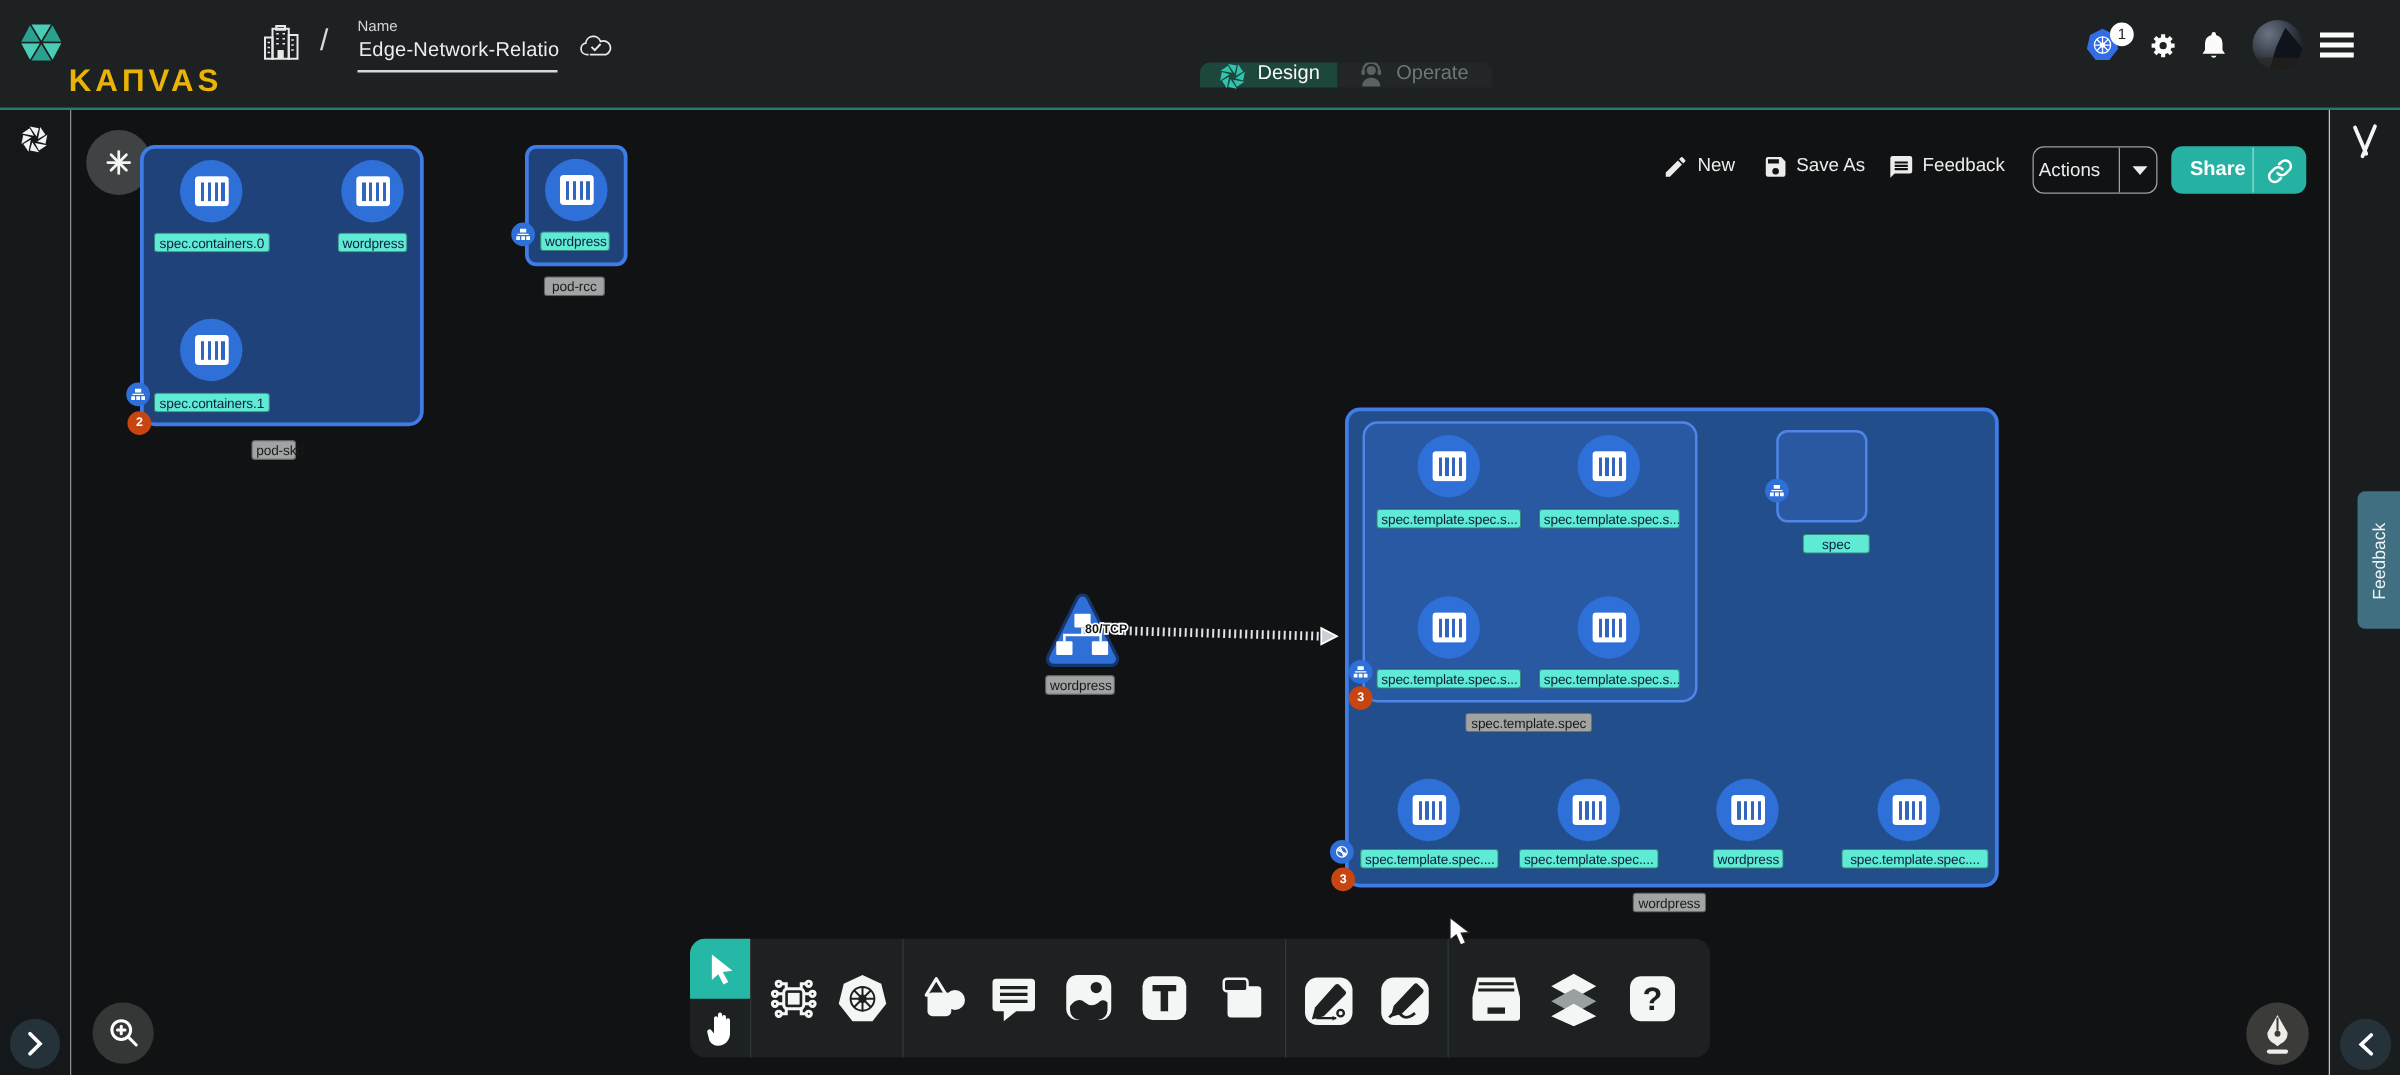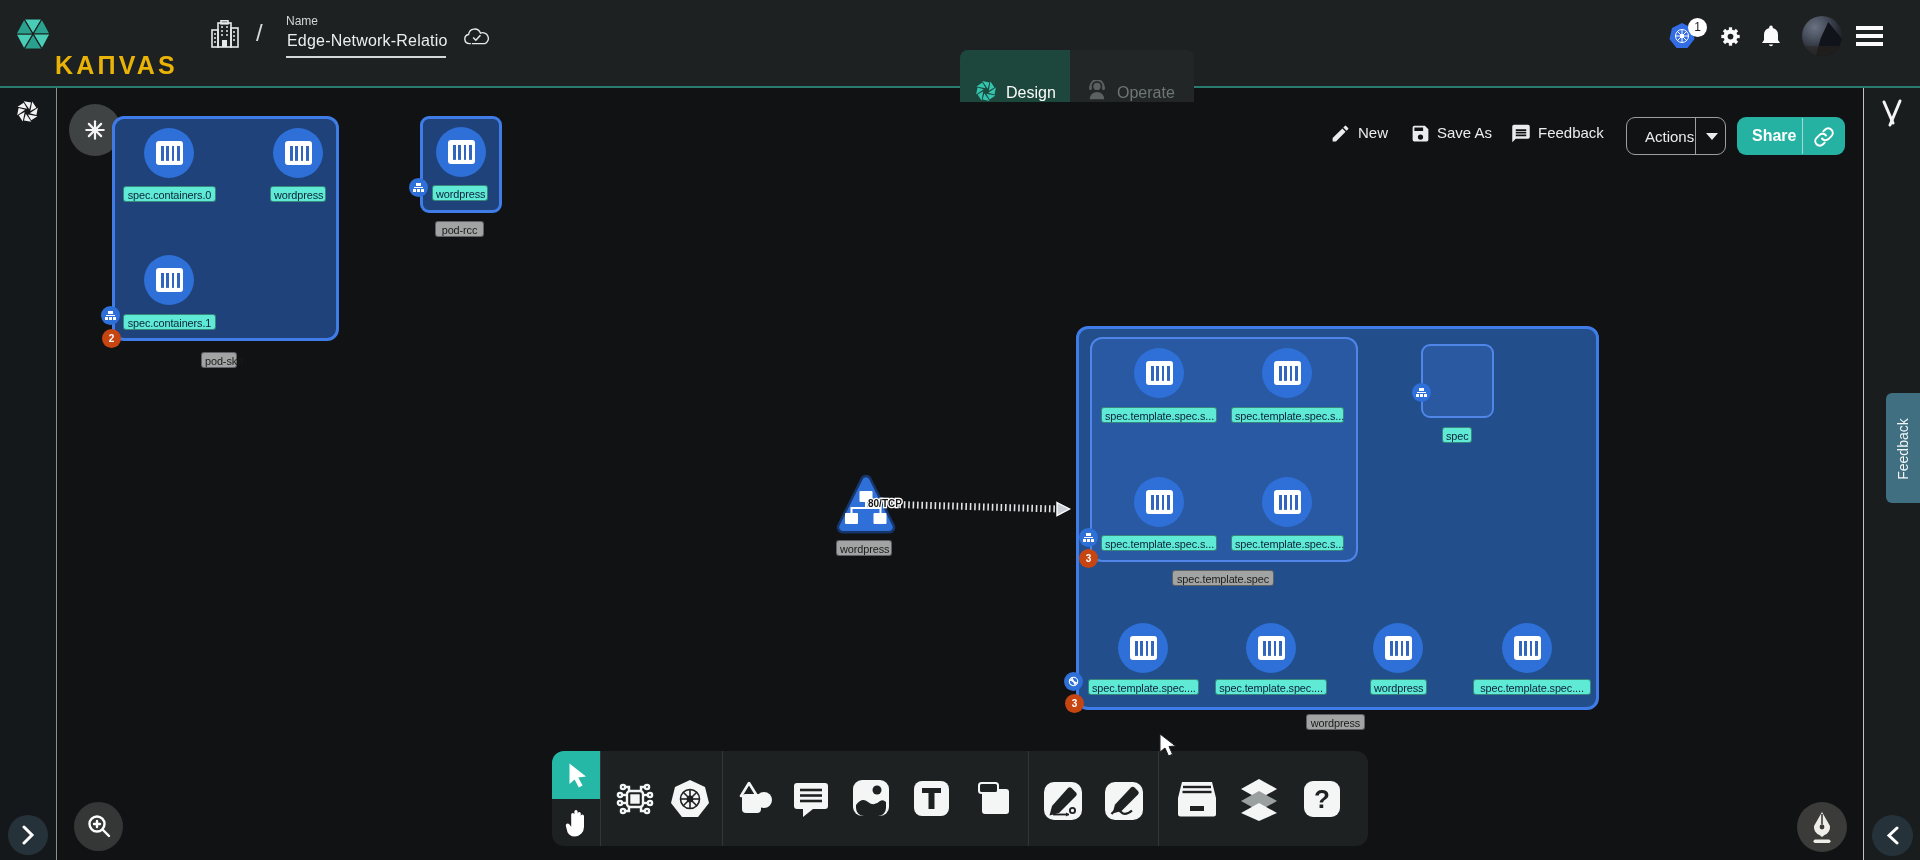--- a/index.html
+++ b/index.html
@@ -10,21 +10,21 @@
   
   #header { position:absolute; left:0; top:0; width:1920px; height:86px; background:#1d2121; }
   #tealline { position:absolute; left:0; top:86px; width:1920px; height:2px; background:#2a7a6d; }
   .ktext { position:absolute; left:55px; top:20px; font-size:25px; font-weight:bold; color:#eab308; letter-spacing:3.2px;margin-top:31px; }
   .slash { position:absolute; left:256px; top:19px; font-size:24px; color:#d8dada; font-weight:300;}
   .namelab { position:absolute; left:286px; top:14px; font-size:12px; color:#d4d7d7; font-weight:normal; }
   .nameval { position:absolute; left:287px; top:32px; font-size:16px; color:#eceeee; letter-spacing:0.2px; }
   .nameline { position:absolute; left:286px; top:56px; width:160px; height:2px; background:#d5d8d8; }
 
   
-  .tab { position:absolute; top:50px; height:52px; display:flex; align-items:flex-end; }
+  .tab { position:absolute; top:50px; height:20px; display:flex; align-items:flex-start; }
   #tabDesign { left:960px; width:110px; background:#1d463c; border-radius:8px 0 0 0; }
   #tabOperate { left:1070px; width:124px; background:#222626; border-radius:0 8px 0 0; }
   #tabDesign .lbl { color:#fafafa; font-size:16px; margin-left:9px; }
   #tabOperate .lbl { color:#6f7676; font-size:16px; margin-left:9px; }
 
   
   .actitem { position:absolute; top:124px; color:#ececec; font-size:15px; }
   .btnActions { position:absolute; left:1626px; top:117px; width:100px; height:38px; border:1px solid #9aa0a0; border-radius:9px; color:#ececec; font-size:15px; display:flex; align-items:center; }
   .btnShare { position:absolute; left:1737px; top:117px; width:108px; height:38px; background:#26b2a2; border-radius:9px; color:#fff; display:flex; align-items:center; }
 
@@ -189,21 +189,21 @@
   <svg class="abs" style="left:1410px;top:123px;" width="21" height="21" viewBox="0 0 24 24" fill="#ececec">
     <path d="M17 3 H5 a2 2 0 0 0-2 2 v14 a2 2 0 0 0 2 2 h14 a2 2 0 0 0 2-2 V7 l-4-4z M12 19 a3 3 0 1 1 0-6 3 3 0 0 1 0 6z M15 9 H5 V5 h10 v4z"></path>
   </svg>
   <div class="actitem" style="left:1437px;">Save As</div>
   <svg class="abs" style="left:1510px;top:123px;" width="22" height="21" viewBox="0 0 24 24" fill="#ececec">
     <path d="M20 2 H4 a2 2 0 0 0-2 2 v18 l4-4 h14 a2 2 0 0 0 2-2 V4 a2 2 0 0 0-2-2z M18 12 H6 v-2 h12 v2z M18 9 H6 V7 h12 v2z M18 15 H6 v-2 h12 v2z"></path>
   </svg>
   <div class="actitem" style="left:1538px;">Feedback</div>
 
   <div class="btnActions">
-      <span style="margin-left:18px;">Actions</span>
+      <span style="margin-left:4px;">Actions</span>
     </div>
   <div class="abs" style="left:1695px;top:118px;width:1px;height:36px;background:#9aa0a0;"></div>
   <svg class="abs" style="left:1705px;top:132px;" width="14" height="9" viewBox="0 0 14 9" fill="#ececec">
       <polygon points="1,1 13,1 7,8"></polygon>
     </svg>
 
   <div class="btnShare">
       <span style="margin-left:15px;font-weight:bold;">Share</span>
     </div>
   <div class="abs" style="left:1802px;top:118px;width:1px;height:36px;background:#9fd9d1;"></div>
@@ -288,21 +288,21 @@
   <div class="node" style="left:1262px;top:477px;"></div>
   <div class="chip" style="left:1101px;top:407px;width:116px;">spec.template.spec.s...</div>
   <div class="chip" style="left:1231px;top:407px;width:113px;">spec.template.spec.s...</div>
   <div class="chip" style="left:1101px;top:535px;width:116px;">spec.template.spec.s...</div>
   <div class="chip" style="left:1231px;top:535px;width:113px;">spec.template.spec.s...</div>
   <div class="badge blue" style="left:1079px;top:528px;"></div>
   <div class="badge red" style="left:1079px;top:549px;">3</div>
   <div class="chip gray" style="left:1172px;top:570px;width:102px;">spec.template.spec</div>
 
   <div class="badge blue" style="left:1412px;top:383px;"></div>
-  <div class="chip" style="left:1442px;top:427px;width:30px;">spec</div>
+  <div class="chip" style="left:1442px;top:427px;width:54px;">spec</div>
 
   <div class="node" style="left:1118px;top:623px;"></div>
   <div class="node" style="left:1246px;top:623px;"></div>
   <div class="node" style="left:1373px;top:623px;"></div>
   <div class="node" style="left:1502px;top:623px;"></div>
   <div class="chip" style="left:1088px;top:679px;width:111px;">spec.template.spec....</div>
   <div class="chip" style="left:1215px;top:679px;width:112px;">spec.template.spec....</div>
   <div class="chip" style="left:1370px;top:679px;width:57px;">wordpress</div>
   <div class="chip" style="left:1473px;top:679px;width:118px;">spec.template.spec....</div>
   <div class="badge blue nok" style="left:1064px;top:672px;"></div>

